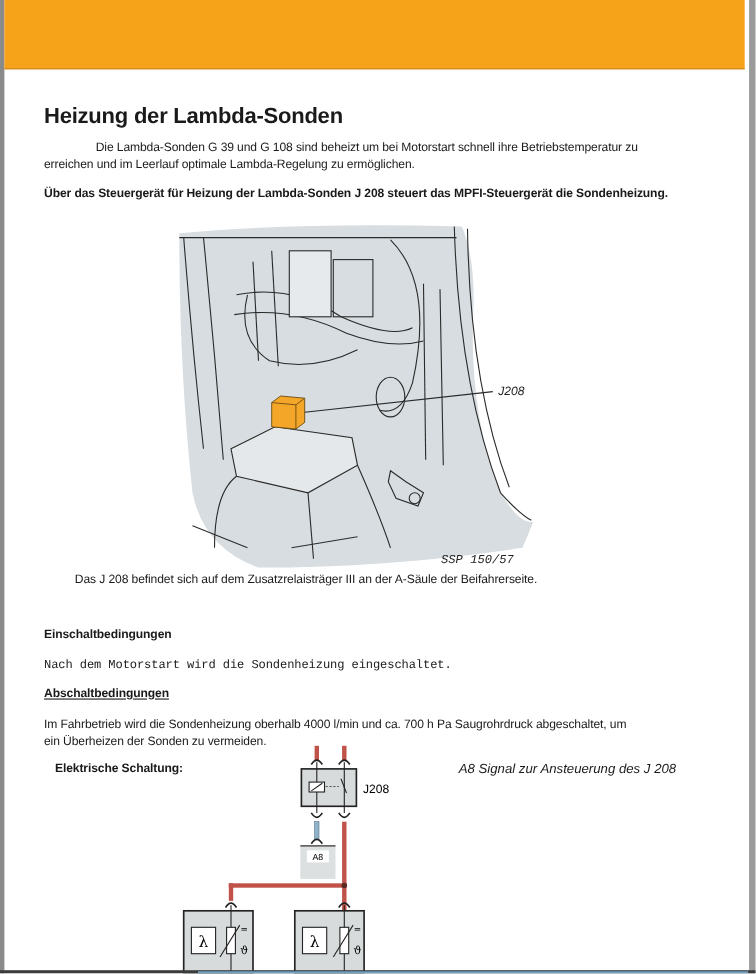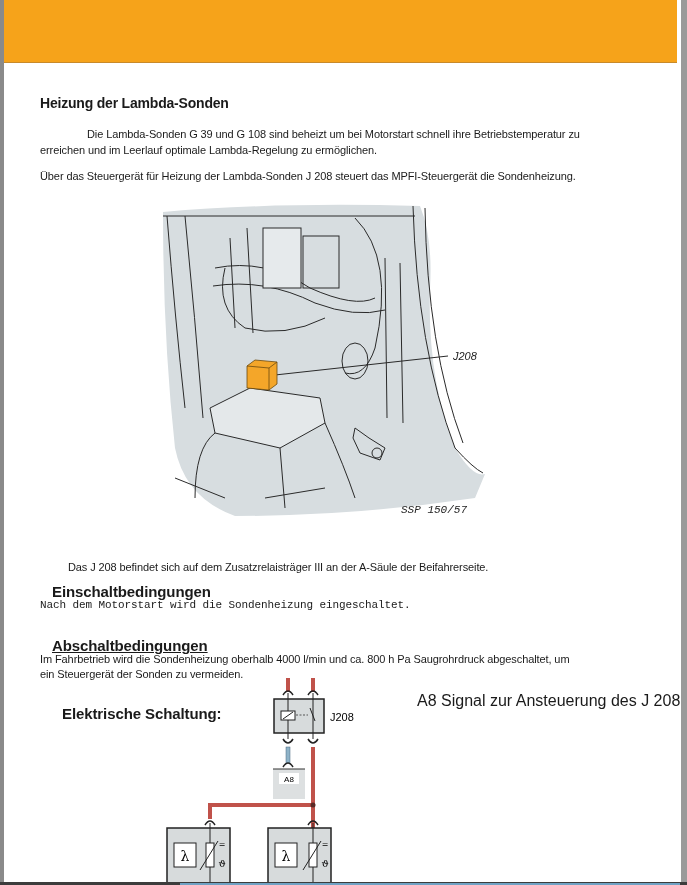--- a/index.html
+++ b/index.html
@@ -13,47 +13,47 @@
     .frame-right { position: absolute; right: 0; top: 0; width: 6px; height: 885px; background: #9a9a9a; }
     .frame-bottom { position: absolute; left: 0; bottom: 0; width: 687px; height: 3px; background: #3c3c3c; }
     .frame-bottom-blue { position: absolute; left: 180px; bottom: 0; width: 500px; height: 2px; background: #6fa2c4; }
     .banner {
       position: absolute; left: 4px; top: 0; width: 673px; height: 62px;
       background: #f6a31a;
       border-bottom: 1px solid #c88a2a;
     }
     .title {
       position: absolute; left: 40px; top: 95px; margin: 0;
-      font-size: 14px; font-weight: bold; letter-spacing: -0.2px;
+      font-size: 20px; font-weight: bold; letter-spacing: -0.2px;
     }
     .para {
       position: absolute; left: 40px; margin: 0;
       font-size: 11px; line-height: 16px; letter-spacing: -0.1px;
     }
     .subhead {
-      position: absolute; left: 40px; margin: 12px;
-      font-size: 15px; font-weight: bold; letter-spacing: -0.1px;
+      position: absolute; left: 40px; margin: 0;
+      font-size: 11px; font-weight: bold; letter-spacing: -0.1px;
     }
     .figure { position: absolute; left: 155px; top: 198px; width: 335px; height: 330px; }
     .fig-label { position: absolute; font-style: italic; font-size: 11px; color: #222; }
     .schematic { position: absolute; left: 160px; top: 675px; width: 200px; height: 210px; }
-    .legend-a8 { position: absolute; left: 417px; top: 692px; font-size: 16px; }
+    .legend-a8 { position: absolute; left: 417px; top: 692px; font-size: 12px; font-style: italic; }
   </style>
 </head>
 <body>
 
 <div class="frame-left"></div>
 <div class="frame-right"></div>
 <div class="banner"></div>
 
 <h1 class="title">Heizung der Lambda-Sonden</h1>
 
 <p class="para" style="top:126px;margin-left:47px;">Die Lambda-Sonden G 39 und G 108 sind beheizt um bei Motorstart schnell ihre Betriebstemperatur zu</p>
 <p class="para" style="top:142px;text-align:right;">erreichen und im Leerlauf optimale Lambda-Regelung zu ermöglichen.</p>
-<p class="para" style="top:168px;">Über das Steuergerät  für Heizung der Lambda-Sonden J 208 steuert das MPFI-Steuergerät die Sondenheizung.</p>
+<p class="para" style="top:168px;font-weight:bold;">Über das Steuergerät  für Heizung der Lambda-Sonden J 208 steuert das MPFI-Steuergerät die Sondenheizung.</p>
 
 <div class="figure">
   <svg width="335" height="330" viewBox="0 0 335 330">
     <path d="M8 14 Q120 4 265 8 Q278 40 275 90 Q272 180 300 250 Q318 280 330 276 L320 300 Q200 318 80 318 Q30 300 20 250 Q8 140 8 14 Z" fill="#d7dde0" stroke="none"></path>
     <g fill="none" stroke="#2a2a2a" stroke-width="1">
       <line x1="8" y1="18" x2="260" y2="18"></line>
       <path d="M12 18 Q20 120 30 210"></path>
       <path d="M30 18 Q40 120 48 220"></path>
       <path d="M60 70 Q110 60 155 90 Q200 110 220 100"></path>
       <path d="M58 88 Q110 80 160 105 Q200 120 230 112"></path>
@@ -81,26 +81,26 @@
     <g>
       <path d="M92 168 L100 162 L122 164 L122 186 L114 192 L92 190 Z" fill="#f4a629" stroke="#6a4a10" stroke-width="0.8"></path>
       <path d="M92 168 L114 170 L122 164" fill="none" stroke="#6a4a10" stroke-width="0.8"></path>
       <line x1="114" y1="170" x2="114" y2="192" stroke="#6a4a10" stroke-width="0.8"></line>
     </g>
   </svg>
   <span class="fig-label" style="left:298px; top:152px;">J208</span>
   <span class="fig-label" style="left:246px; top:306px;font-family:Liberation Mono, monospace;">SSP 150/57</span>
 </div>
 
-<p class="para" style="top:559px;padding-left:28px;">Das J 208 befindet sich auf dem Zusatzrelaisträger III an der A-Säule der Beifahrerseite.</p>
+<p class="para" style="top:519px;padding-left:28px;">Das J 208 befindet sich auf dem Zusatzrelaisträger III an der A-Säule der Beifahrerseite.</p>
 <h3 class="subhead" style="top:571px;">Einschaltbedingungen</h3>
 <p class="para" style="top:597px;font-family:Liberation Mono, monospace;">Nach dem Motorstart wird die Sondenheizung eingeschaltet.</p>
 <h3 class="subhead" style="top:625px;text-decoration:underline;">Abschaltbedingungen</h3>
-<p class="para" style="top:651px;">Im Fahrbetrieb wird die Sondenheizung oberhalb 4000 l/min und ca. 800 h Pa Saugrohrdruck abgeschaltet, um</p>
-<p class="para" style="top:666px;">ein Steuergerät der Sonden zu vermeiden.</p>
+<p class="para" style="top:651px;">Im Fahrbetrieb wird die Sondenheizung oberhalb 4000 l/min und ca. 700 h Pa Saugrohrdruck abgeschaltet, um</p>
+<p class="para" style="top:666px;">ein Überheizen der Sonden zu vermeiden.</p>
 <h3 class="subhead" style="top:693px;padding-left:10px;">Elektrische Schaltung:</h3>
 
 <div class="schematic">
   <svg width="200" height="210" viewBox="0 0 200 210">
 
     <rect x="126" y="3" width="4" height="14" fill="#c0524a"></rect>
     <rect x="151" y="3" width="4" height="14" fill="#c0524a"></rect>
     <path d="M123 20 Q128 12 133 20" fill="none" stroke="#222" stroke-width="1.5"></path>
     <path d="M148 20 Q153 12 158 20" fill="none" stroke="#222" stroke-width="1.5"></path>
 

